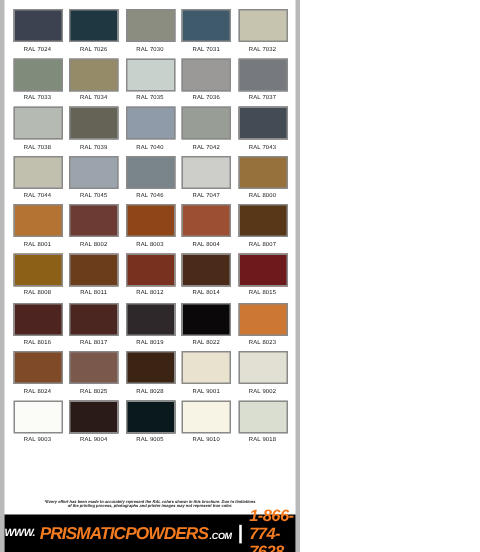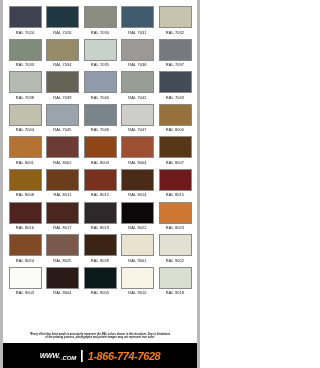--- a/index.html
+++ b/index.html
@@ -311,18 +311,19 @@
       </div>
     </div>
 
   <div class="disclaimer">
     <div>*Every effort has been made to accurately represent the RAL colors shown in this brochure. Due to limitations</div>
     <div>of the printing process, photographs and printer images may not represent true color.</div>
   </div>
 
   <div class="banner">
     <span class="b-www">WWW.</span>
+    <span class="b-site">PRISMATICPOWDERS</span>
     <span class="b-com">.COM</span>
     <span class="b-sep">|</span>
     <span class="b-phone">1-866-774-7628</span>
   </div>
 
 </div>
 
 </body></html>

